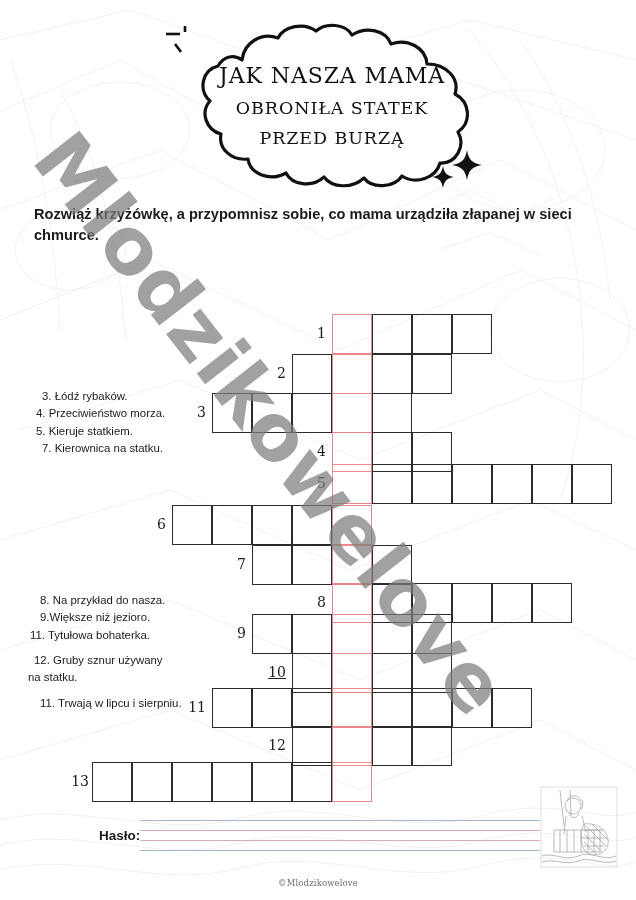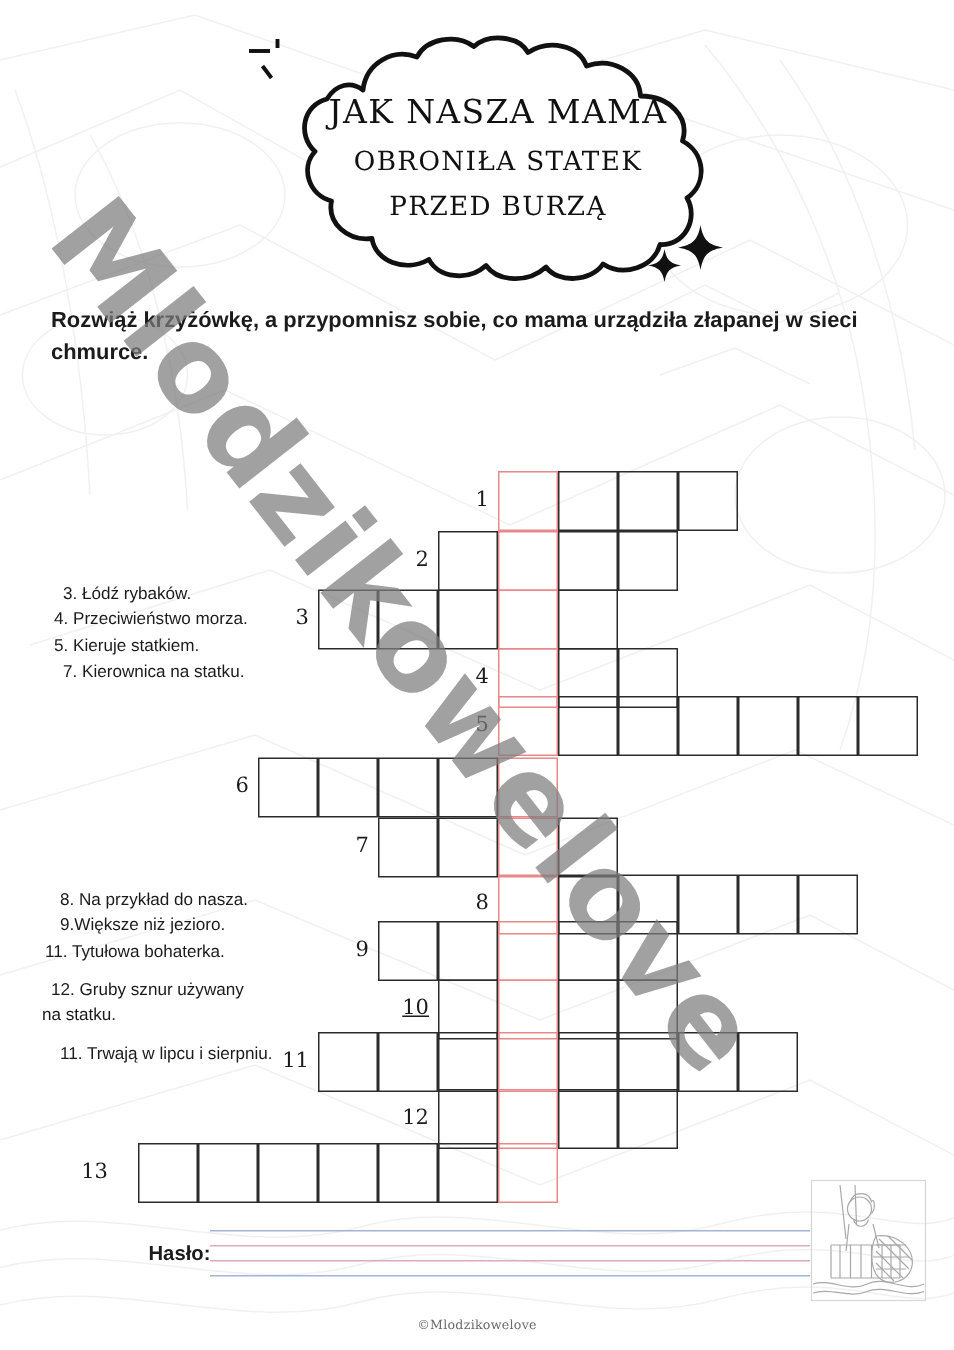--- a/index.html
+++ b/index.html
@@ -288,21 +288,21 @@
       <div class="gcell" style="left: 372px; top: 726px; width: 40px; height: 40px;"></div>
       <div class="gcell" style="left: 412px; top: 726px; width: 40px; height: 40px;"></div>
       <div class="gnum" style="left: 256px; top: 738px; width: 30px;">12</div>
       <div class="gcell" style="left: 92px; top: 762px; width: 40px; height: 40px;"></div>
       <div class="gcell" style="left: 132px; top: 762px; width: 40px; height: 40px;"></div>
       <div class="gcell" style="left: 172px; top: 762px; width: 40px; height: 40px;"></div>
       <div class="gcell" style="left: 212px; top: 762px; width: 40px; height: 40px;"></div>
       <div class="gcell" style="left: 252px; top: 762px; width: 40px; height: 40px;"></div>
       <div class="gcell" style="left: 292px; top: 762px; width: 40px; height: 40px;"></div>
       <div class="gcell key" style="left: 332px; top: 762px; width: 40px; height: 40px;"></div>
-      <div class="gnum" style="left: 42px; top: 774px; width: 30px;">13</div>
+      <div class="gnum" style="left: 59px; top: 774px; width: 30px;">13</div>
     </div>
 
   <div class="watermark">
     <svg viewBox="0 0 636 900" xmlns="http://www.w3.org/2000/svg">
       <text class="wm-text" x="30" y="160" transform="rotate(52 30 160)" id="wm-text-el">Mlodzikowelove</text>
     </svg>
   </div>
 
   <div class="haslo-label">Hasło:</div>
   <div class="haslo-lines">

